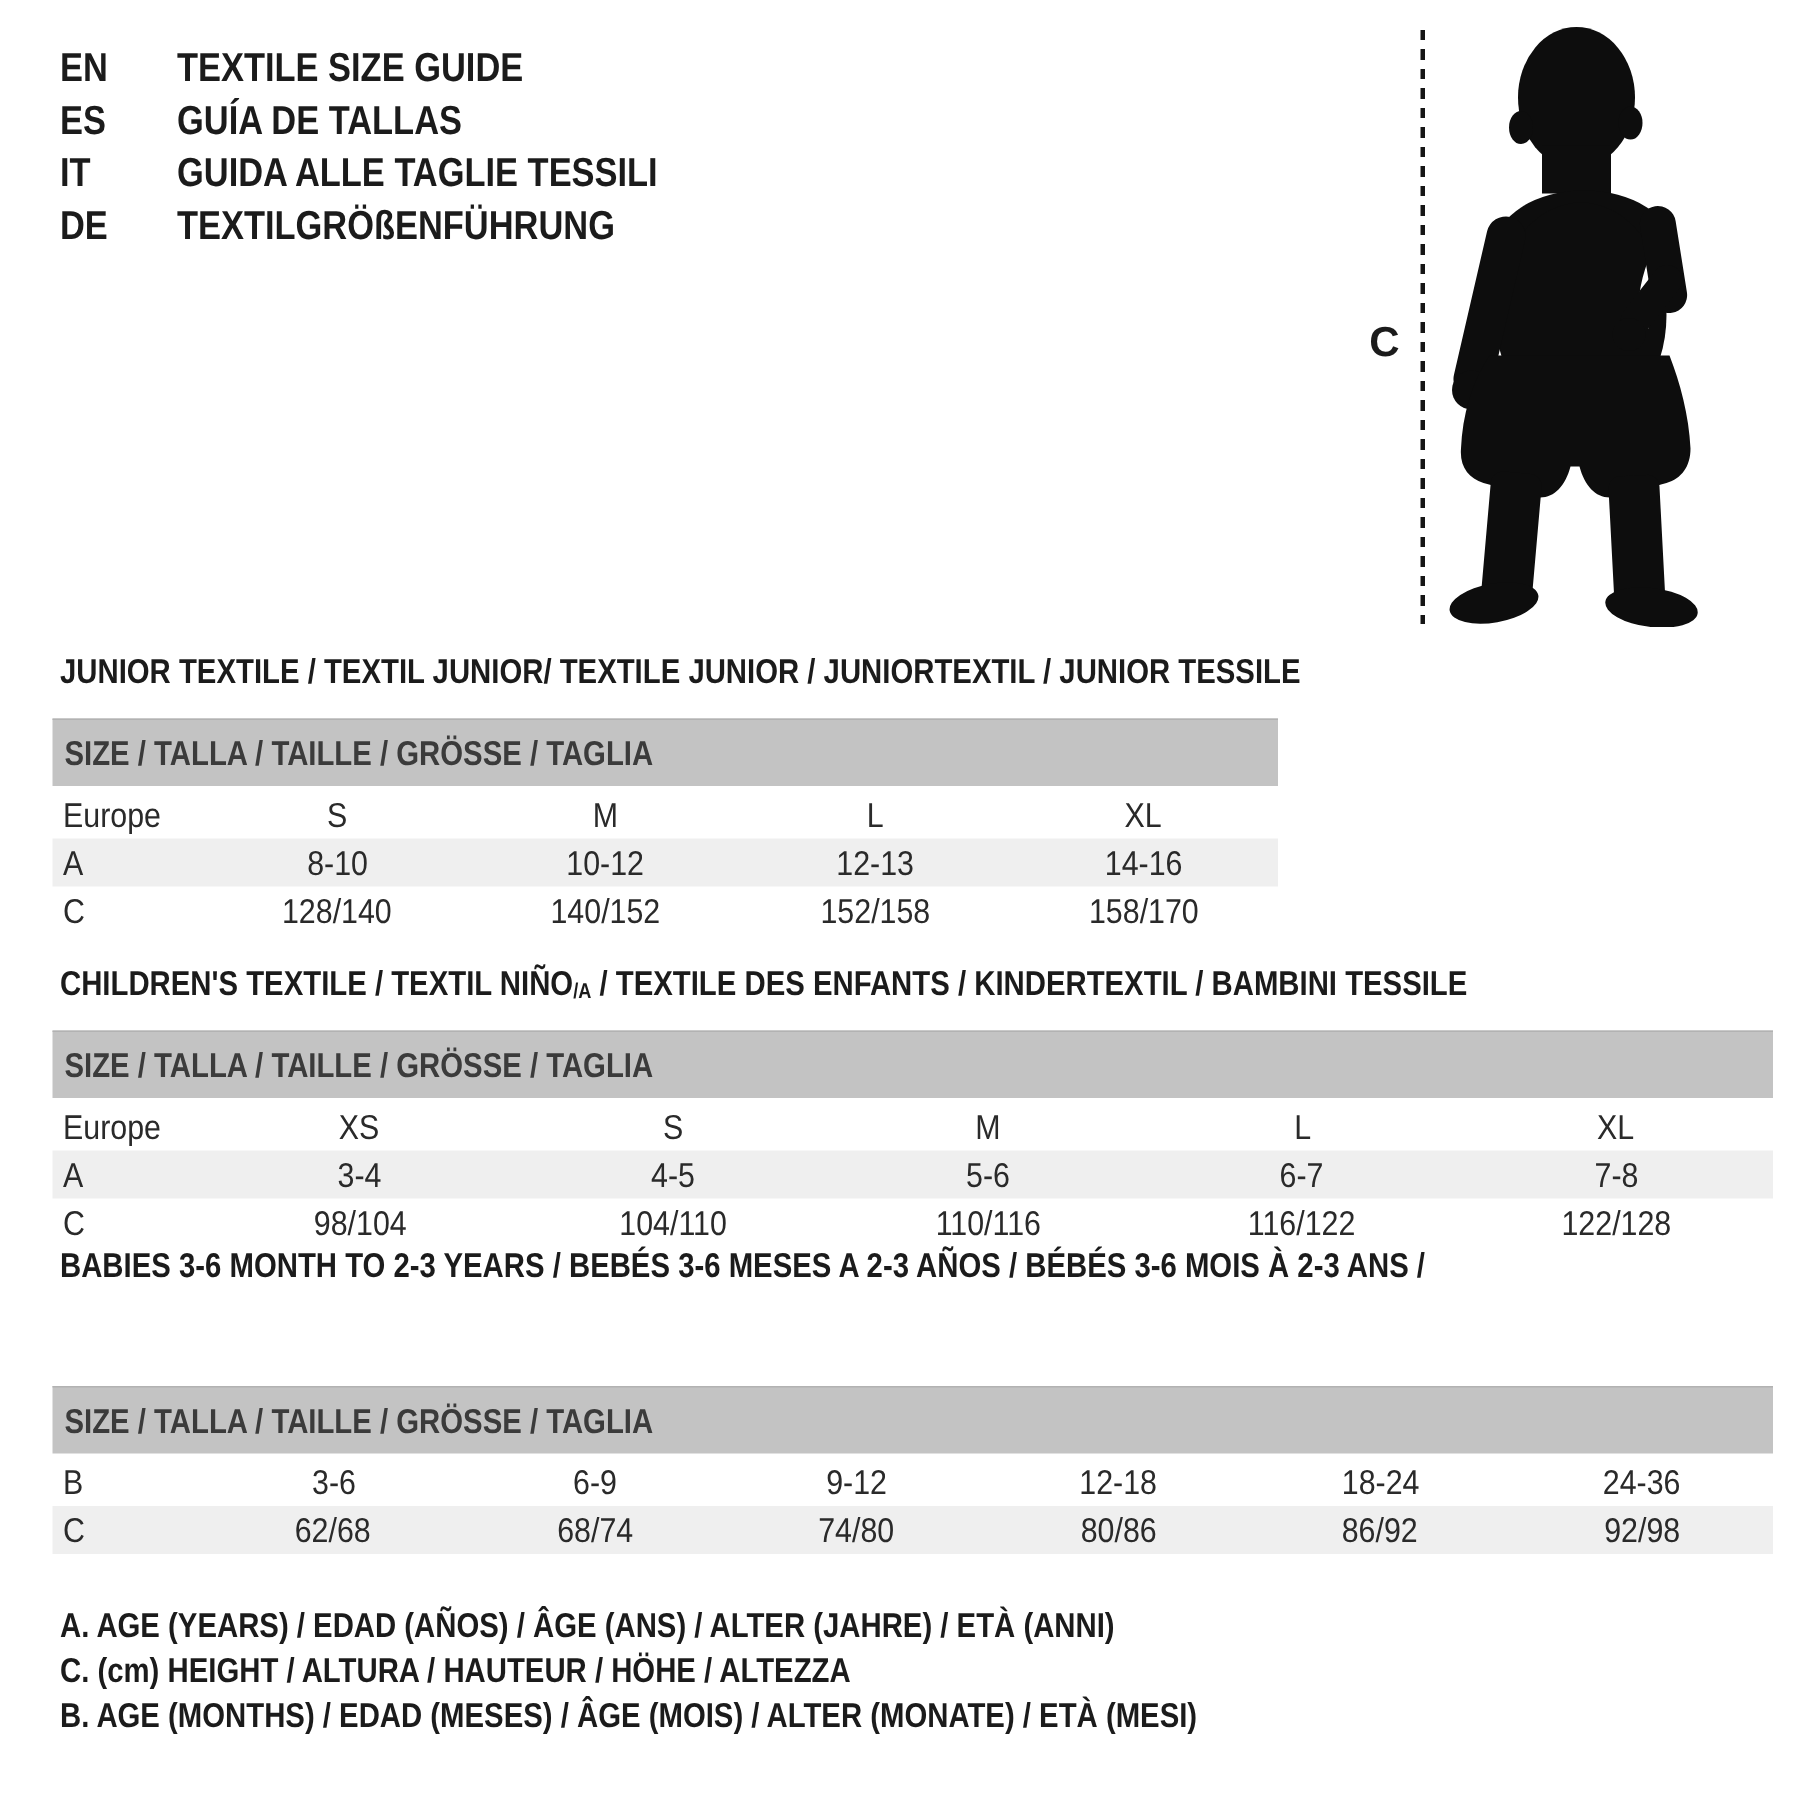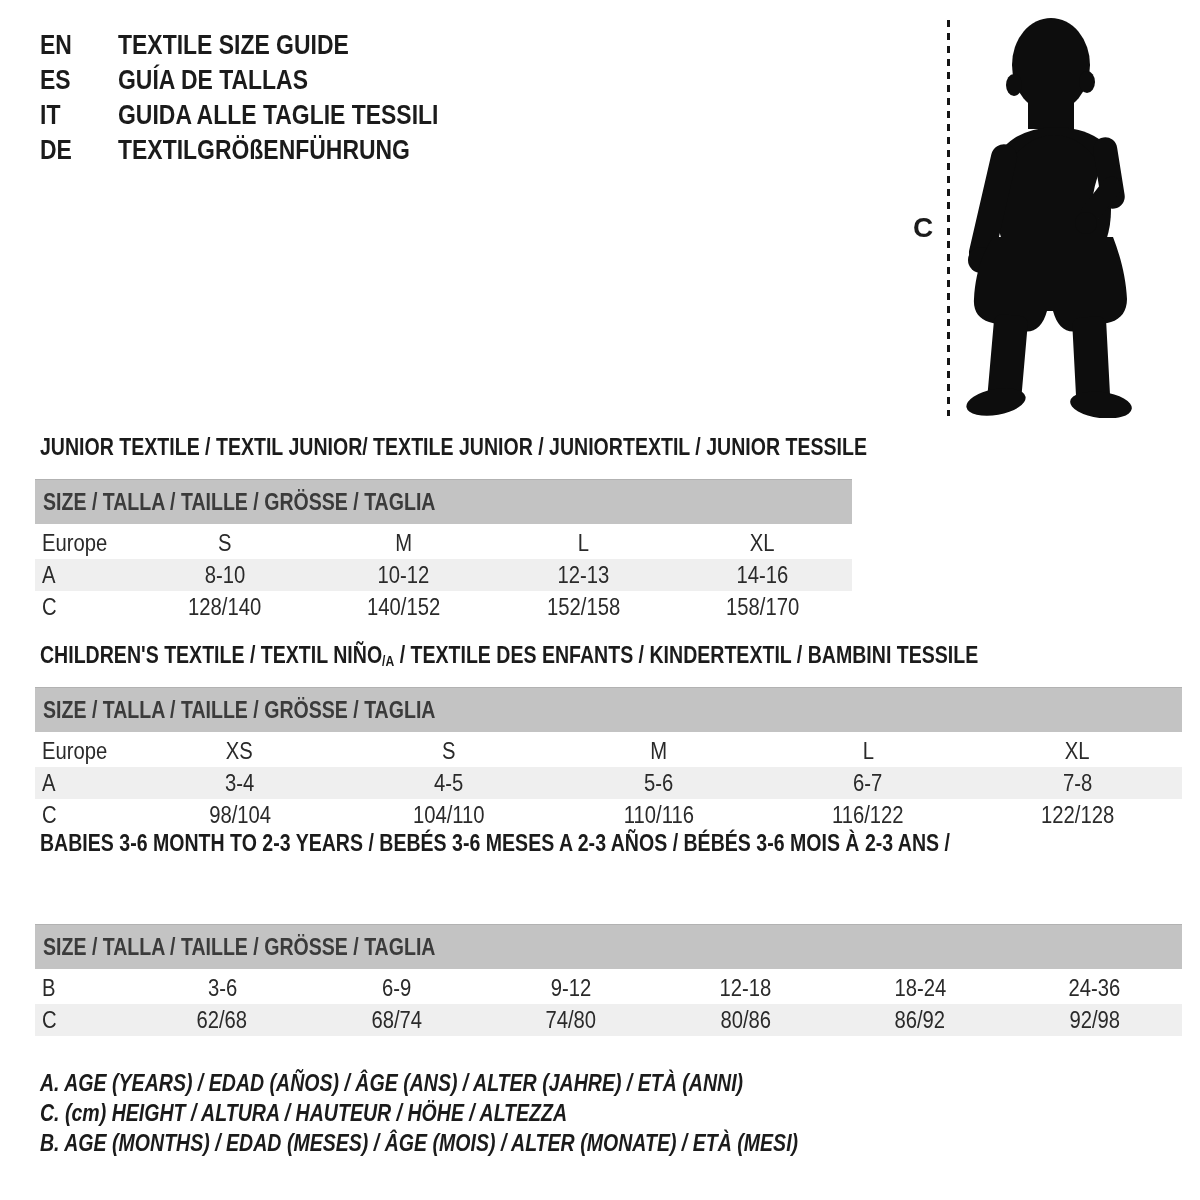--- a/index.html
+++ b/index.html
@@ -34,21 +34,21 @@
   .sizebar{height:45px;background:#c3c3c3;border-top:1px solid #b2b2b2;display:flex;align-items:center;
     padding-left:8px;box-sizing:border-box;font-weight:bold;font-size:23px;color:#3b3b3b;}
   .rows{margin-top:3px;}
   .trow{display:flex;align-items:center;height:32px;font-size:23px;font-weight:400;color:#2a2a2a;}
   .trow.shaded{background:#efefef;}
   .tlabel{width:100px;padding-left:7px;box-sizing:border-box;}
   .tcell{flex:1;text-align:center;}
 
   
   .notes{position:absolute;left:40px;top:1068px;}
-  .note-line{height:30px;display:flex;align-items:center;font-weight:bold;font-size:23px;line-height:1;font-style:italic;}
+  .note-line{height:30px;display:flex;align-items:center;font-weight:bold;font-size:23px;line-height:1;}
 </style>
 </head>
 <body>
 
 <div class="page">
 
   <div class="lang-list">
     <div class="lang-row">
       <span class="lang-code"><span class="cx">EN</span></span>
       <span class="lang-title"><span class="cx">TEXTILE SIZE GUIDE</span></span>

